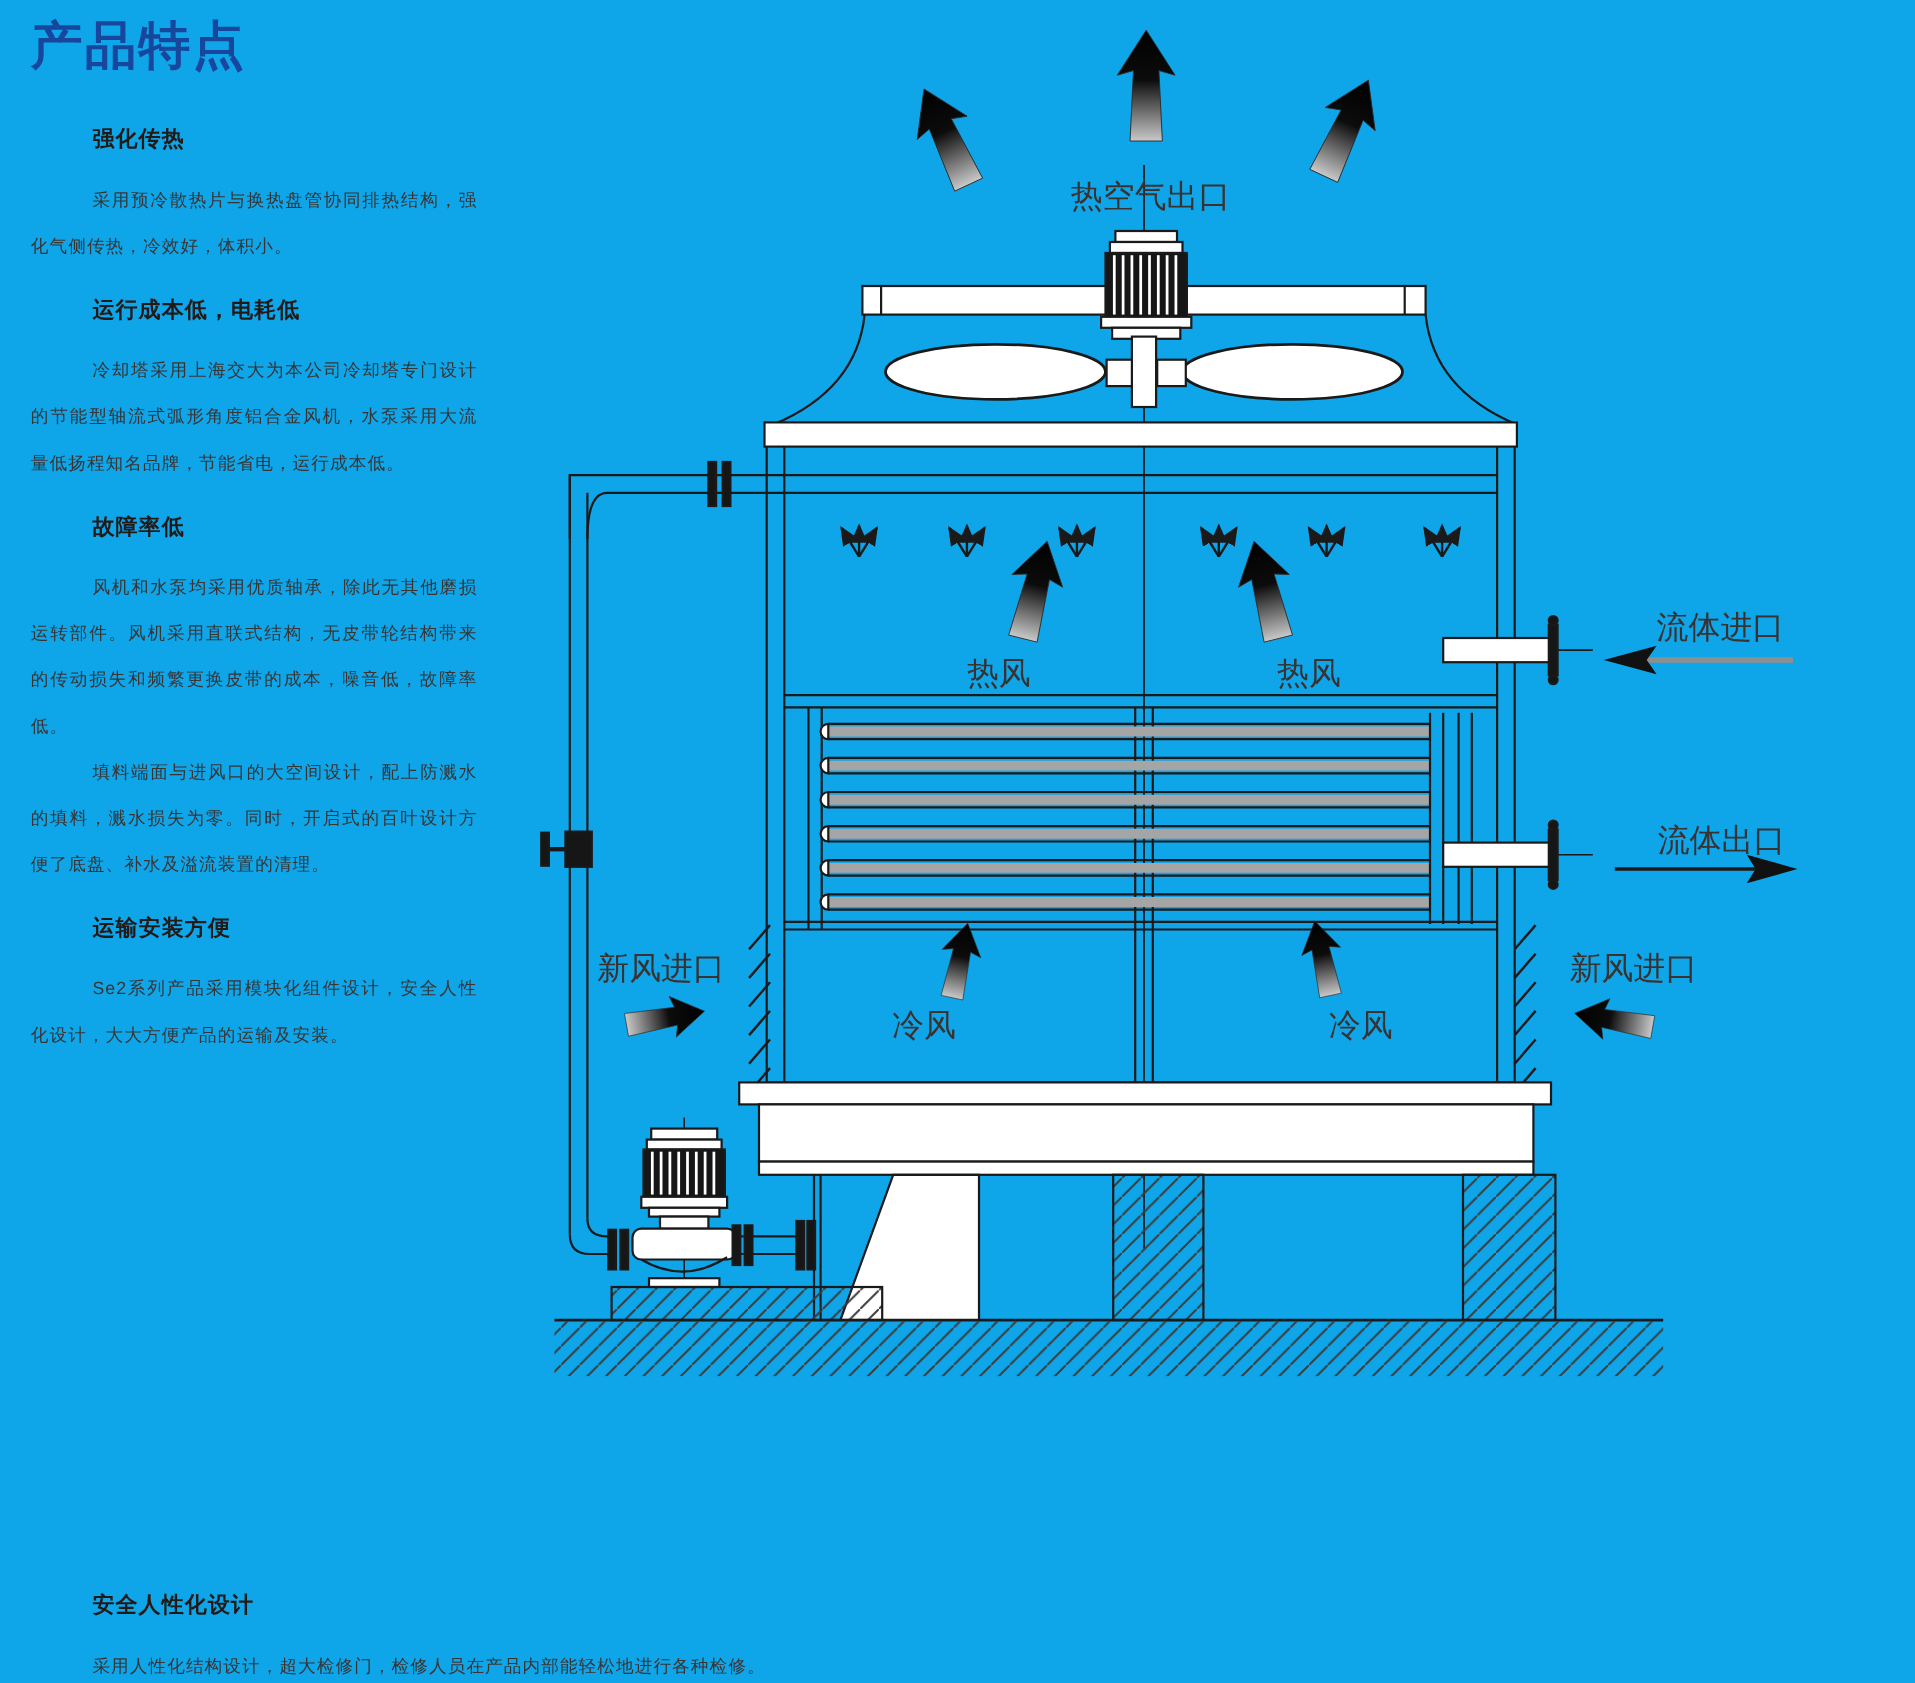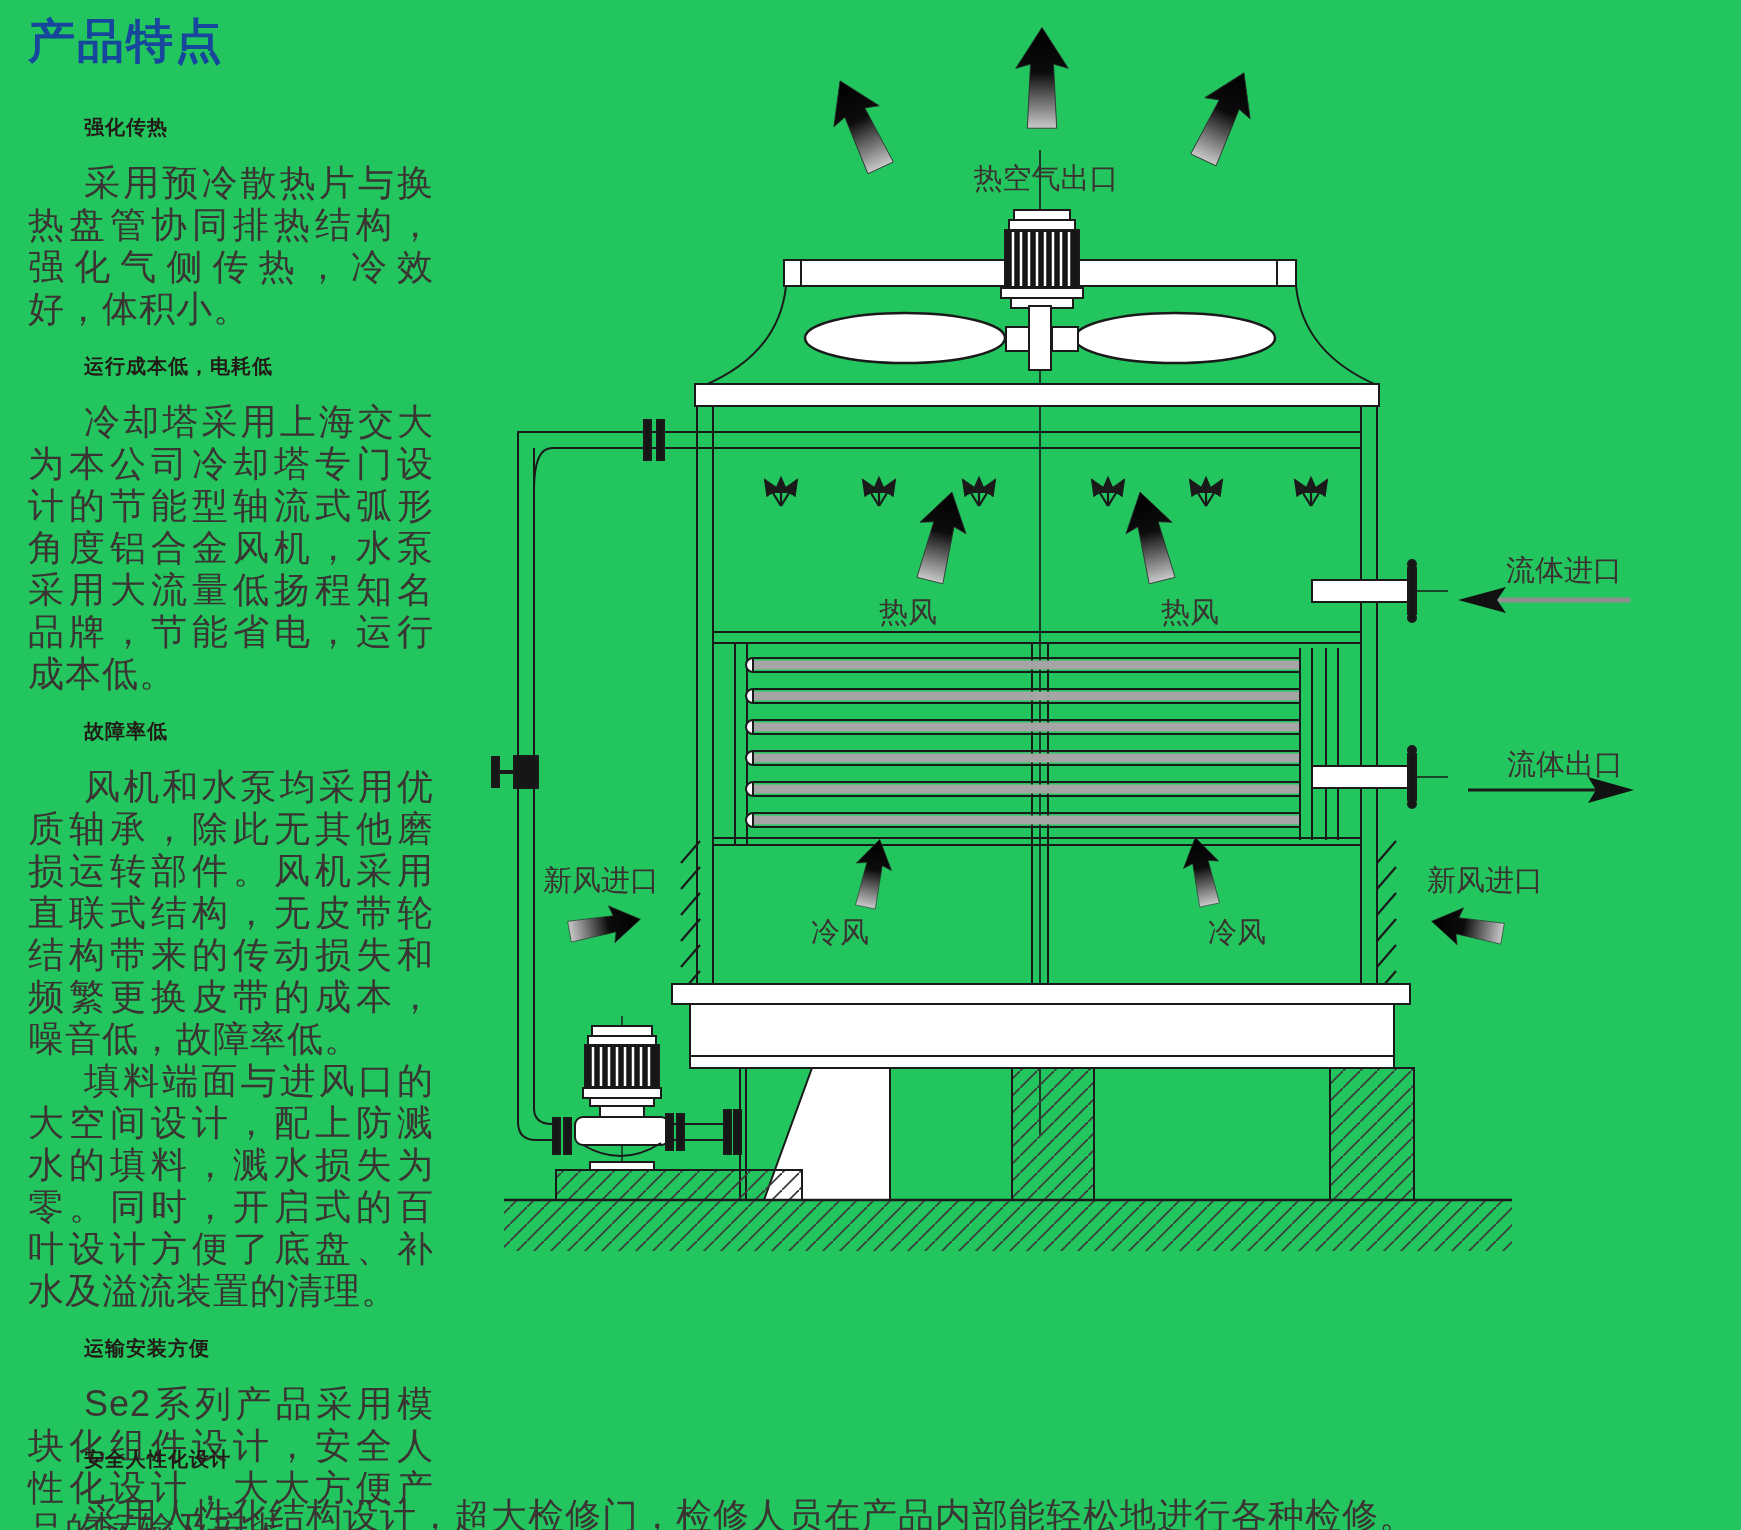--- a/index.html
+++ b/index.html
@@ -1,25 +1,25 @@
 <!DOCTYPE html>
 <html><head>
 <meta charset="utf-8">
 <style>
   * { box-sizing: border-box; margin:0; padding:0; }
   html,body { width:1741px; height:1530px; background:#ffffff; overflow:hidden;
               font-family:"Liberation Sans","DejaVu Sans",sans-serif; }
-  .page { position:relative; width:1741px; height:1530px; background:#22c55e;padding-left:14px; }
+  .page { position:relative; width:1741px; height:1530px; background:#0ea5e9;padding-left:14px; }
   .title { position:absolute; left:28px; top:10px; font-size:47px; font-weight:bold;
            color:#17479d; letter-spacing:2px; }
   .col { position:absolute; left:28px; top:65px; width:406px; color:#3a3433; }
   .col h3, .bottom h3 { font-size:20px; font-weight:bold; color:#231916;
            line-height:44px; margin:14px 0 13px; text-indent:56px; letter-spacing:1px; }
   .col h3.first { margin-top:40px; }
-  .col p, .bottom p { font-size:36px; line-height:42px; text-indent:56px;
+  .col p, .bottom p { font-size:16px; line-height:42px; text-indent:56px;
            text-align:justify; letter-spacing:1px; color:#3a3433; }
   .bottom { position:absolute; left:28px; top:1423px; width:1690px; color:#3a3433; }
   .bottom p { margin-top:14px; text-align:left; }
   svg.diagram { position:absolute; left:0; top:0; pointer-events:none; }
   svg text { font-family:"Liberation Sans","DejaVu Sans",sans-serif; font-size:29px; fill:#3a3230; }
 </style>
 </head>
 <body>
 
 <div class="page">

